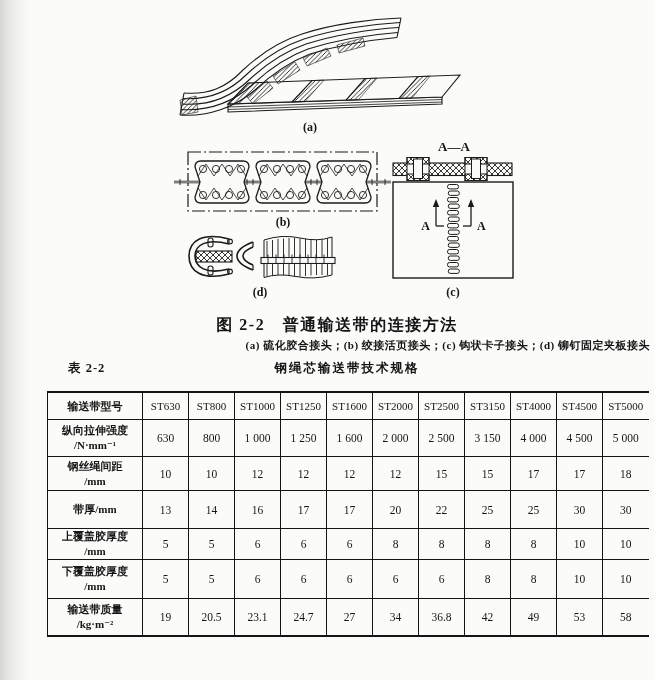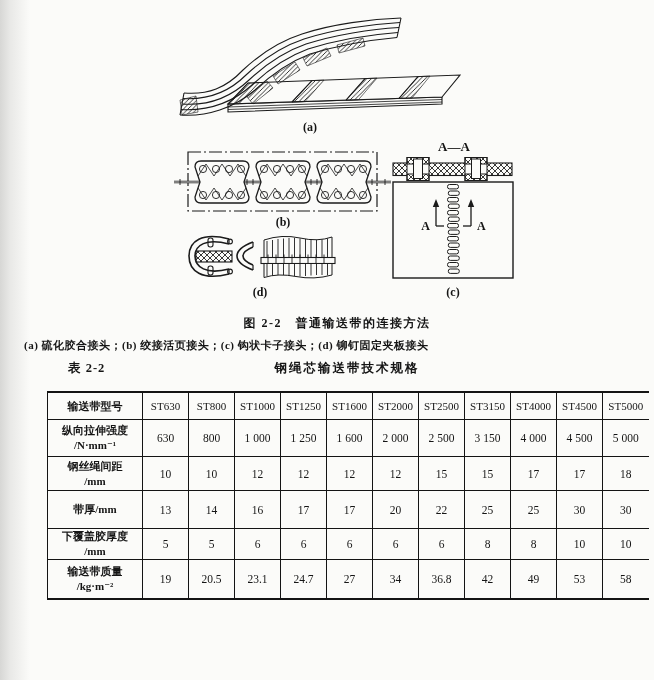--- a/index.html
+++ b/index.html
@@ -9,24 +9,24 @@
     font-family:"Liberation Serif","DejaVu Serif",serif;
   }
   .edge-shadow{
     position:absolute;left:0;top:0;width:30px;height:100%;
     background:linear-gradient(90deg,#d7d7d5 0%,#e9e9e7 35%,rgba(251,251,249,0) 100%);
     pointer-events:none;
   }
   .figure-svg{position:absolute;left:0;top:0;}
   .caption{
     position:absolute;left:24px;right:4px;top:315px;text-align:center;
-    font-size:12px;font-weight:bold;letter-spacing:1.5px;
+    font-size:16px;font-weight:bold;letter-spacing:1.5px;
   }
   .subcaption{
-    position:absolute;left:24px;right:4px;top:338px;text-align:left;
+    position:absolute;left:24px;right:4px;top:338px;text-align:right;
     font-size:11px;font-weight:bold;letter-spacing:0.5px;
   }
   .table-head{position:absolute;left:47px;top:360px;width:600px;height:20px;}
   .table-head .tlabel{position:absolute;left:21px;top:0;font-size:12.5px;font-weight:bold;letter-spacing:1px;}
   .table-head .ttitle{display:block;text-align:center;font-size:12.5px;font-weight:bold;letter-spacing:2px;}
   table.spec{
     position:absolute;left:47px;top:391px;width:601px;
     border-collapse:collapse;table-layout:fixed;
     border-top:2.5px solid #141414;border-bottom:2.5px solid #141414;
   }
@@ -317,20 +317,37 @@
           <td>17</td>
           <td>20</td>
           <td>22</td>
           <td>25</td>
           <td>25</td>
           <td>30</td>
           <td>30</td>
         </tr>
         <tr>
           <td class="lbl">
+            <div>上覆盖胶厚度</div>
+            <div>/mm</div>
+          </td>
+          <td>5</td>
+          <td>5</td>
+          <td>6</td>
+          <td>6</td>
+          <td>6</td>
+          <td>8</td>
+          <td>8</td>
+          <td>8</td>
+          <td>8</td>
+          <td>10</td>
+          <td>10</td>
+        </tr>
+        <tr>
+          <td class="lbl">
             <div>下覆盖胶厚度</div>
             <div>/mm</div>
           </td>
           <td>5</td>
           <td>5</td>
           <td>6</td>
           <td>6</td>
           <td>6</td>
           <td>6</td>
           <td>6</td>

